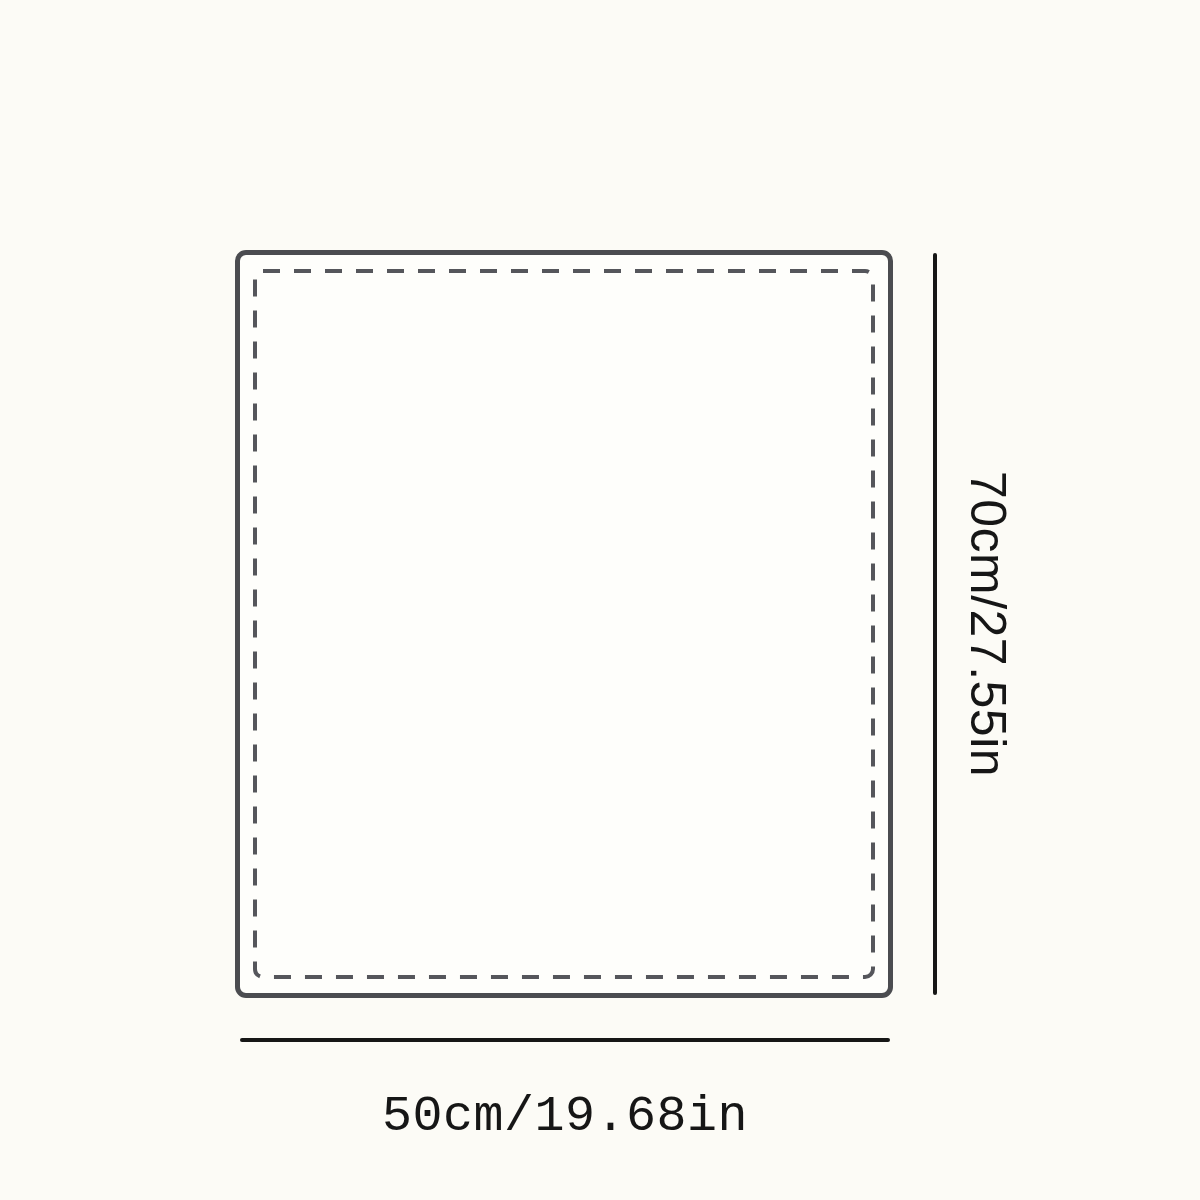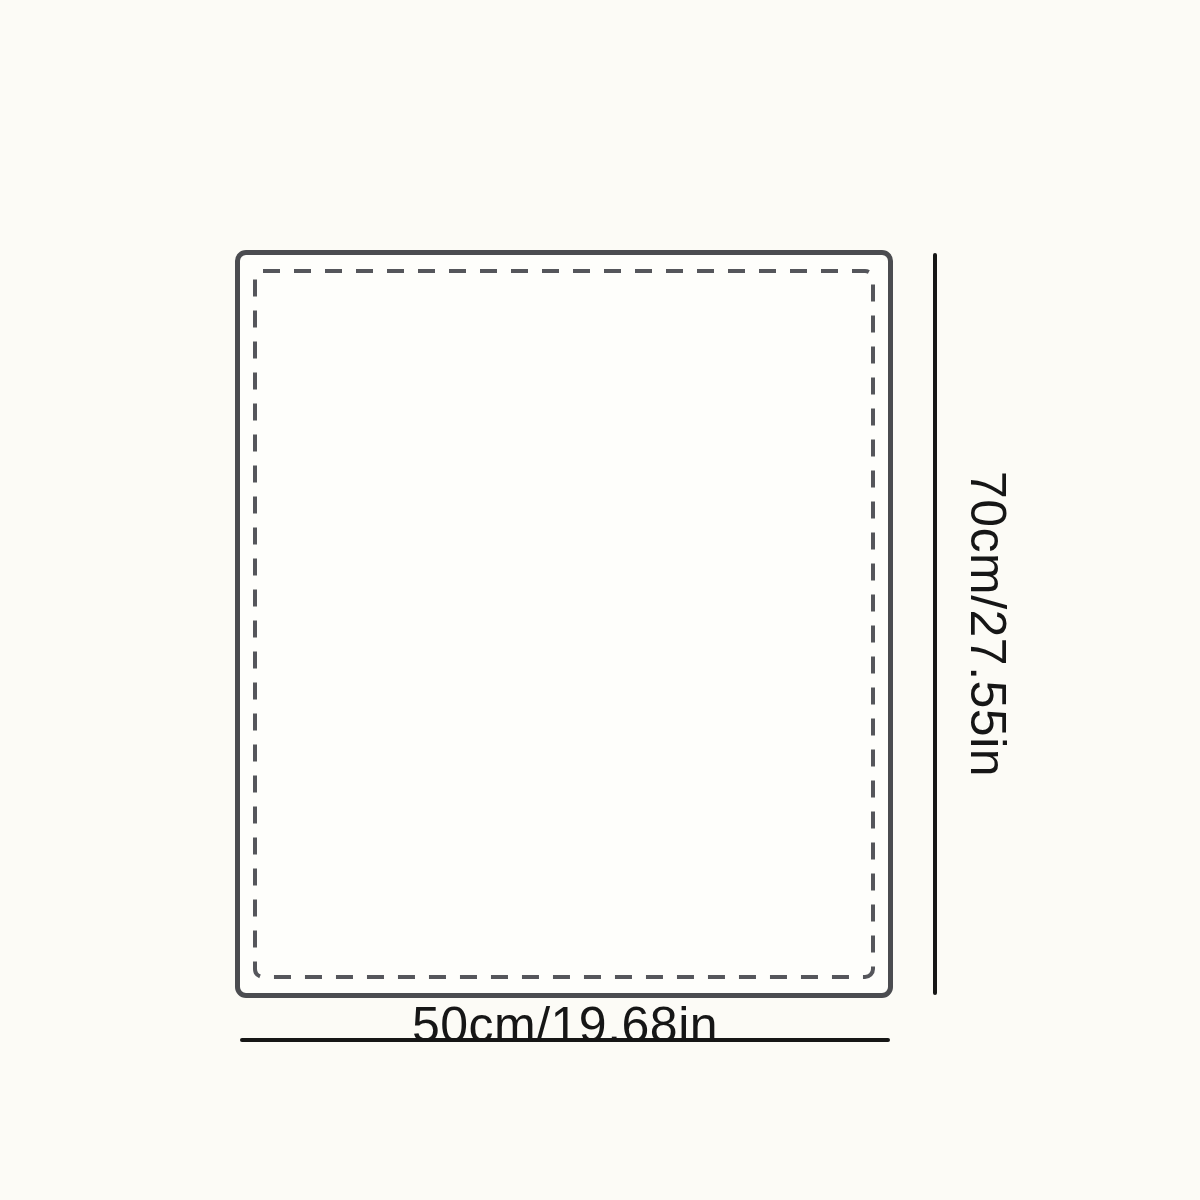--- a/index.html
+++ b/index.html
@@ -66,22 +66,23 @@
     white-space: nowrap;
   }
   .dim-label-height {
     left: 988px;
     top: 624px;
     transform: translate(-50%, -50%) rotate(90deg);
     transform-origin: center center;
   }
   .dim-label-width {
     left: 565px;
-    top: 996px;
+    top: 1088px;
     transform: translateX(-50%);
+    font-family: Liberation Mono, monospace;
   }
 </style>
 </head>
 <body>
 
 <div class="stage">
 
   <div class="fabric-outline">
     <svg class="stitch-svg" viewBox="0 0 648 738">
       <rect x="15" y="16" width="618" height="706" rx="8" ry="8" fill="none" stroke-width="4" stroke="#55565b" stroke-dasharray="17 14"></rect>

